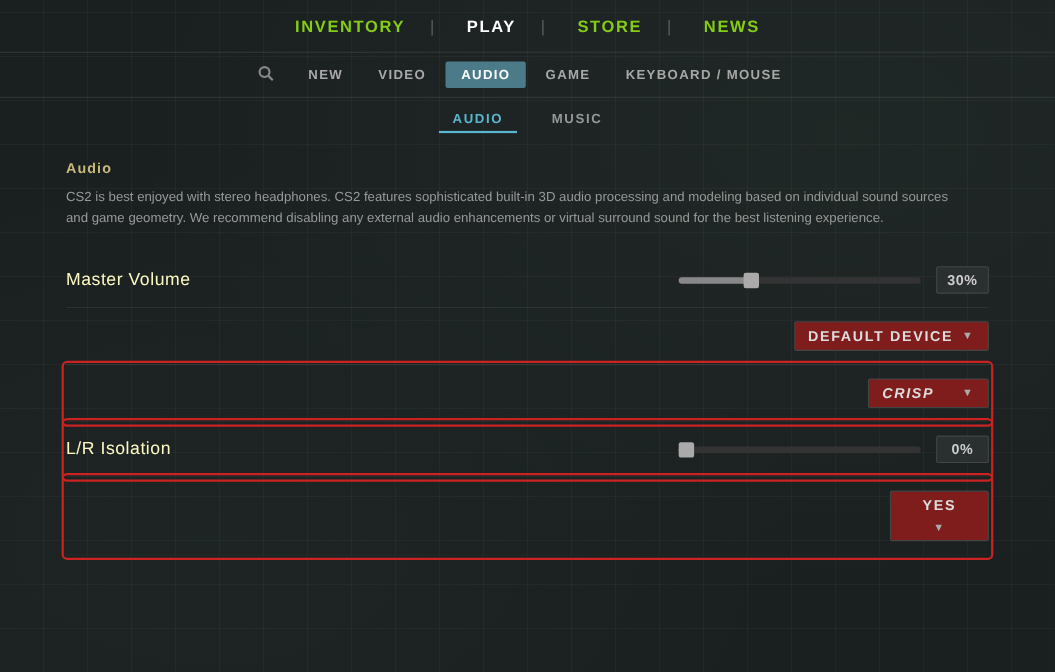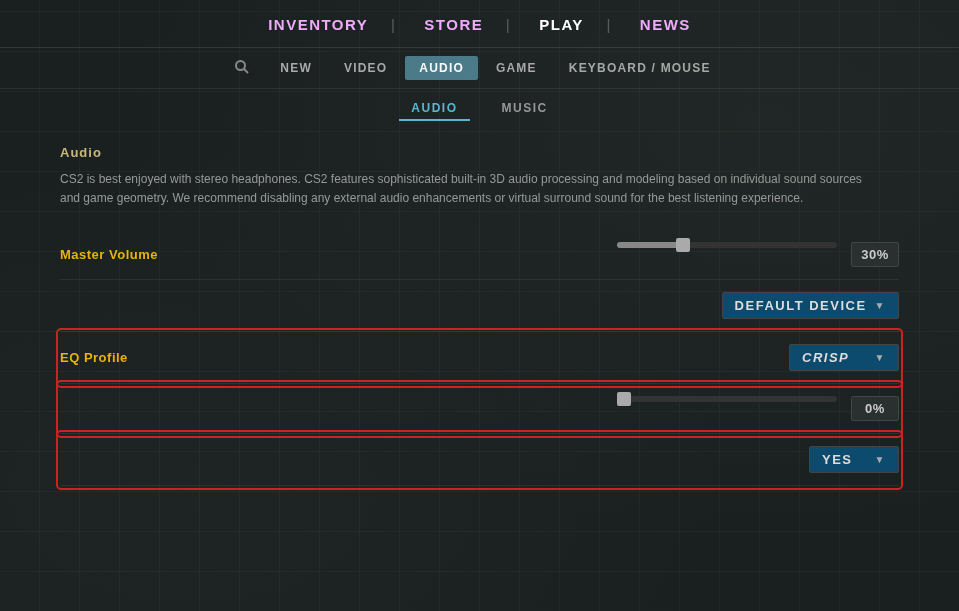--- a/index.html
+++ b/index.html
@@ -44,21 +44,21 @@
     .main-nav {
       display: flex;
       justify-content: center;
       align-items: center;
       padding: 10px 0 8px;
       border-bottom: 1px solid rgba(255,255,255,0.1);
       gap: 0;
     }
 
     .main-nav-item {
-      color: #f0abfc;
+      color: #84cc16;
       font-size: 15px;
       font-weight: 700;
       letter-spacing: 1.5px;
       padding: 6px 28px;
       cursor: pointer;
       text-transform: uppercase;
       position: relative;
     }
 
     .main-nav-item:not(:last-child)::after {
@@ -153,30 +153,31 @@
     
     .setting-row {
       display: flex;
       align-items: center;
       padding: 12px 0;
       border-bottom: 1px solid rgba(255,255,255,0.07);
       position: relative;
     }
 
     .setting-label {
-      color: #eab308;
-      font-size: 13px;
-      font-weight: 700;
+      color: #fef9c3;
+      font-size: 16px;
+      font-weight: 400;
       letter-spacing: 0.5px;
       flex: 0 0 220px;
     }
 
     .setting-control {
       flex: 1;
       display: flex;
+      align-items: center;
       justify-content: flex-end;
       gap: 14px;
     }
 
     
     .slider-track {
       width: 220px;
       height: 6px;
       background: #333;
       border-radius: 3px;
@@ -217,21 +218,21 @@
     .dropdown {
       display: flex;
       align-items: center;
       gap: 8px;
       color: #ddd;
       font-size: 13px;
       font-weight: 700;
       letter-spacing: 1.5px;
       cursor: pointer;
       text-transform: uppercase;
-      background: #0c4a6e;
+      background: #7f1d1d;
       border: 1px solid #444;
       padding: 5px 12px;
       border-radius: 2px;
       min-width: 140px;
       justify-content: space-between;
     }
 
     .dropdown-arrow {
       font-size: 10px;
       color: #aaa;
@@ -252,22 +253,22 @@
       fill: none;
       stroke-width: 2;
       cursor: pointer;
     }
   </style>
 </head>
 <body>
 
 <nav class="main-nav">
   <span class="main-nav-item">INVENTORY</span>
+  <span class="main-nav-item active">PLAY</span>
   <span class="main-nav-item">STORE</span>
-  <span class="main-nav-item active">PLAY</span>
   <span class="main-nav-item">NEWS</span>
 </nav>
 
 <div class="sub-nav">
   <span class="sub-nav-search">
     <svg class="search-icon-svg" viewBox="0 0 16 16">
       <circle cx="6.5" cy="6.5" r="4.5"></circle>
       <line x1="10" y1="10" x2="14" y2="14"></line>
     </svg>
   </span>
@@ -301,41 +302,41 @@
   <div class="setting-row">
     <div class="setting-control">
       <div class="dropdown">
         <span>DEFAULT DEVICE</span>
         <span class="dropdown-arrow">▼</span>
       </div>
     </div>
   </div>
 
   <div class="setting-row highlighted-row">
-    <span class="setting-label">EQ Profile</span>
     <div class="setting-control">
       <div class="dropdown" style="min-width:110px;font-style:italic;">
         <span>CRISP</span>
         <span class="dropdown-arrow">▼</span>
       </div>
     </div>
   </div>
 
   <div class="setting-row highlighted-row">
+    <span class="setting-label">L/R Isolation</span>
     <div class="setting-control">
       <div class="slider-track">
         <div class="slider-fill" style="width: 3%;"></div>
         <div class="slider-thumb" style="left: calc(3% - 7px);"></div>
       </div>
       <span class="slider-value">0%</span>
     </div>
   </div>
 
   <div class="setting-row highlighted-row">
     <div class="setting-control">
-      <div class="dropdown" style="min-width:90px;">
+      <div class="dropdown" style="min-width:90px;flex-direction:column;">
         <span>YES</span>
         <span class="dropdown-arrow">▼</span>
       </div>
     </div>
   </div>
 
 </div>
 
 </body></html>

